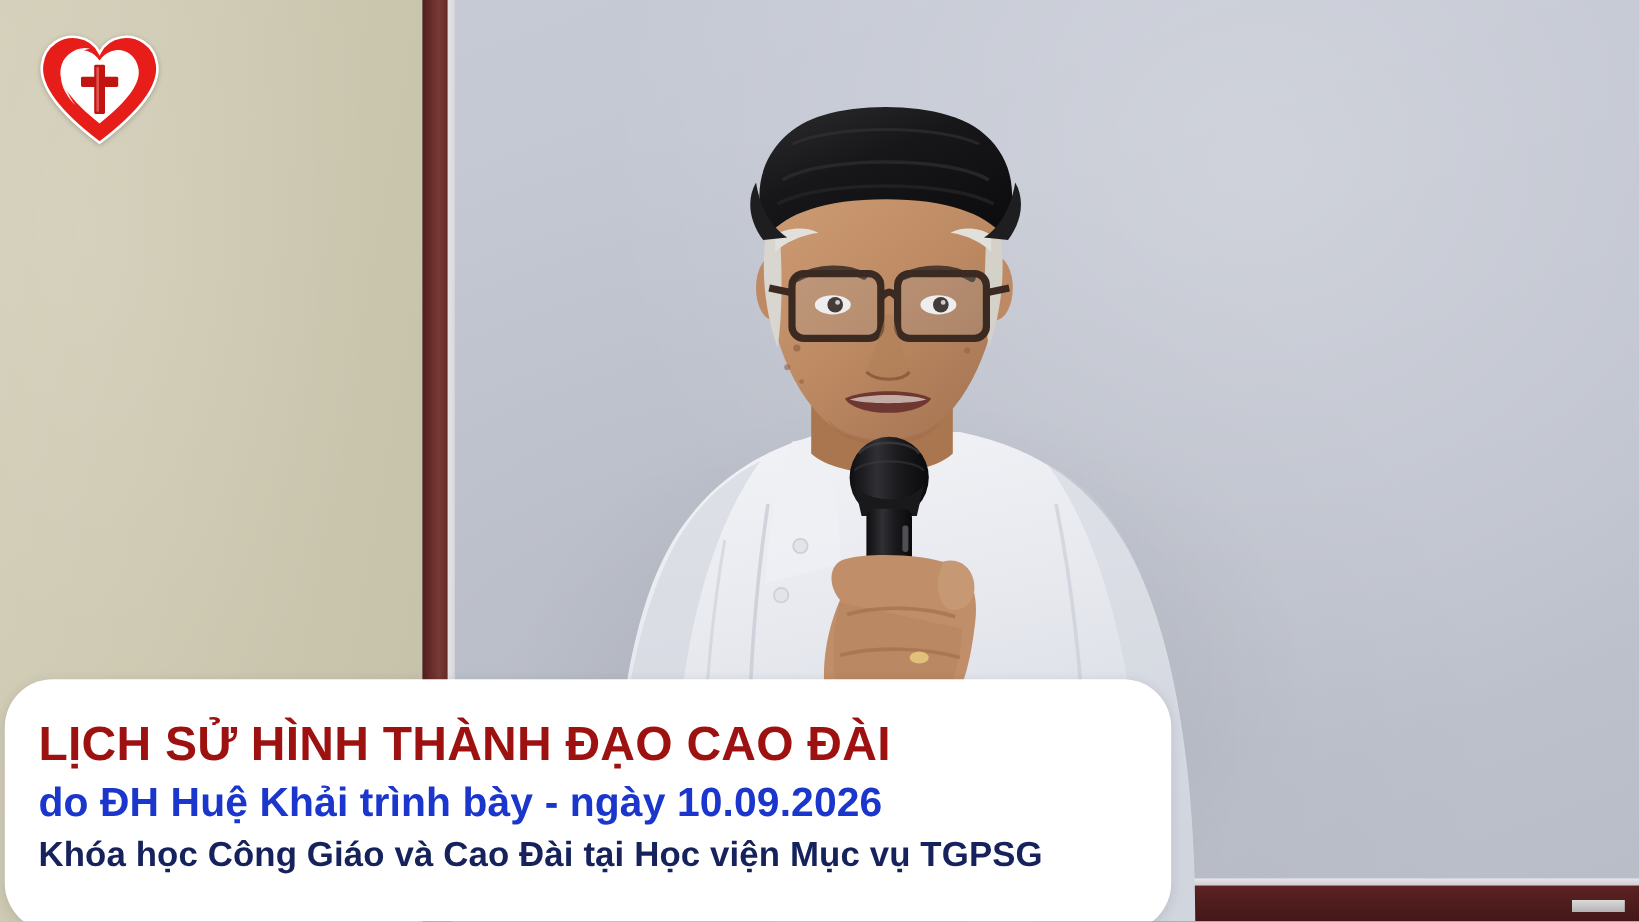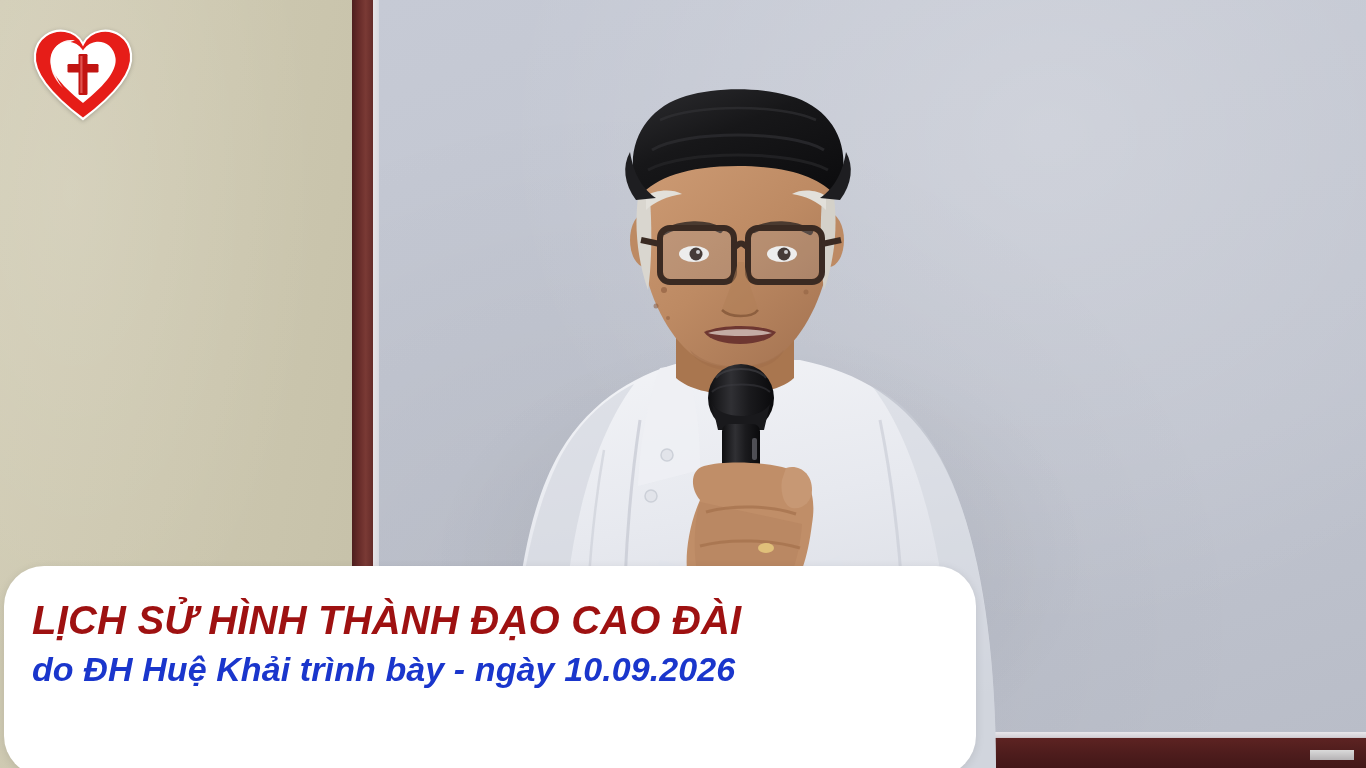--- a/index.html
+++ b/index.html
@@ -4,21 +4,20 @@
 <style>
   * { margin:0; padding:0; box-sizing:border-box; }
   html,body{
     width:1366px; height:768px; overflow:hidden;
     font-family:"Liberation Sans", sans-serif;
     background:#b9bdc7;
   }
   #stage{
     position:relative; width:1366px; height:768px; overflow:hidden;
     background:#c9ccd4;
-    font-style:italic;
   }
 
   
   .wall-left{
     position:absolute; left:0; top:0; width:356px; height:768px;
     background:linear-gradient(100deg,#d2cdb6 0%, #cdc8b0 42%, #c6c1a9 100%);
   }
   .wall-left:after{
     content:""; position:absolute; inset:0;
     background:radial-gradient(ellipse at 20% 25%, rgba(255,255,255,.13), rgba(0,0,0,0) 62%);
@@ -241,16 +240,17 @@
     <ellipse cx="748" cy="580" rx="8" ry="5" fill="#e0c07a"></ellipse>
 
     <path d="M660 560 C 646 600, 640 680, 642 768 L 700 768 C 696 690, 700 612, 712 576 Z" fill="#e3e6ed"></path>
     <path d="M840 556 C 856 600, 864 682, 862 768 L 806 768 C 810 690, 804 610, 790 574 Z" fill="#e1e4eb"></path>
   </svg>
 
   <div class="card">
     <div class="card-inner">
       <div class="line1">LỊCH SỬ HÌNH THÀNH ĐẠO CAO ĐÀI</div>
       <div class="line2">do ĐH Huệ Khải trình bày - ngày 10.09.2026</div>
+      <div class="line3">Khóa học Công Giáo và Cao Đài tại Học viện Mục vụ TGPSG</div>
     </div>
   </div>
 
 </div>
 
 </body></html>

